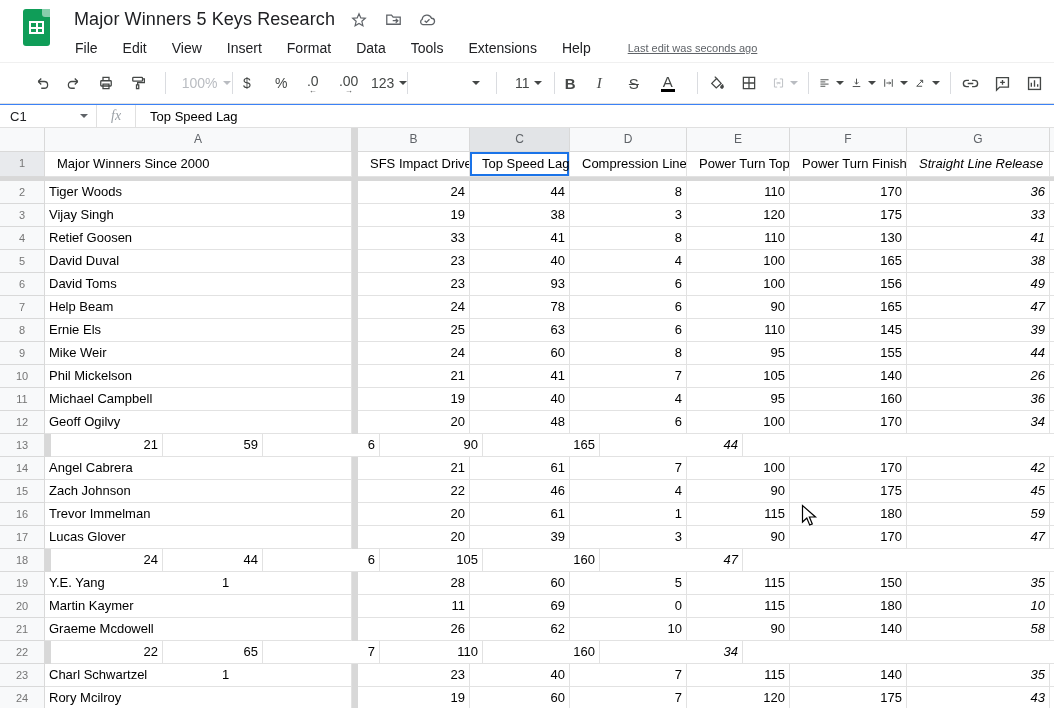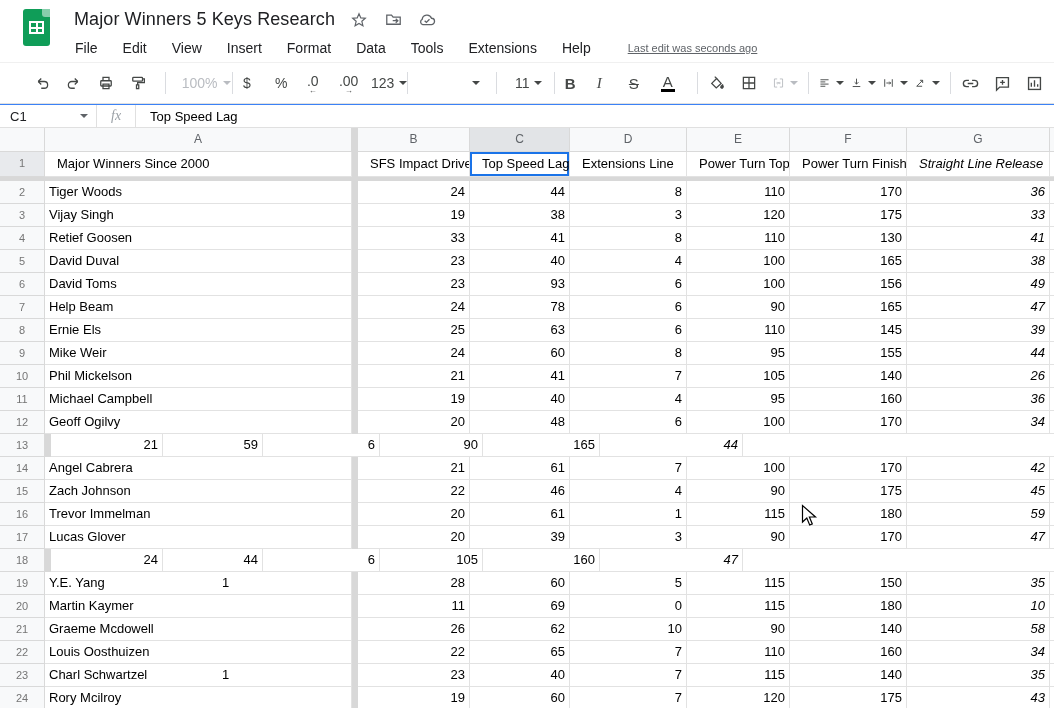--- a/index.html
+++ b/index.html
@@ -282,21 +282,21 @@
       <div class="chead col-h" style="width:143px;flex:none;">G</div>
       <div class="chead" style="flex:1;border-right:none;"></div>
     </div>
 
     <div class="grid-row hdr1-row">
       <div class="rh sel">1</div>
       <div class="cell col-a txt-cell">Major Winners Since 2000</div>
       <div class="freeze-v"></div>
       <div class="cell col-b txt-cell">SFS Impact Driver</div>
       <div class="cell col-c txt-cell sel-cell">Top Speed Lag</div>
-      <div class="cell col-d txt-cell">Extensions Line</div>
+      <div class="cell col-d txt-cell">Compression Line</div>
       <div class="cell col-e txt-cell">Power Turn Top</div>
       <div class="cell col-f txt-cell">Power Turn Finish</div>
       <div class="cell col-g txt-cell">Straight Line Release</div>
       <div class="cell col-h"></div>
     </div>
 
     <div class="freeze-h"></div>
 
     <div class="data-rows">
         <div class="grid-row">
@@ -532,21 +532,20 @@
           <div class="cell col-b num-cell">26</div>
           <div class="cell col-c num-cell">62</div>
           <div class="cell col-d num-cell">10</div>
           <div class="cell col-e num-cell">90</div>
           <div class="cell col-f num-cell">140</div>
           <div class="cell col-g num-cell">58</div>
           <div class="cell col-h"></div>
         </div>
         <div class="grid-row">
           <div class="rh">22</div>
-          <div class="cell col-a name-cell"><span>Louis Oosthuizen</span></div>
           <div class="freeze-v"></div>
           <div class="cell col-b num-cell">22</div>
           <div class="cell col-c num-cell">65</div>
           <div class="cell col-d num-cell">7</div>
           <div class="cell col-e num-cell">110</div>
           <div class="cell col-f num-cell">160</div>
           <div class="cell col-g num-cell">34</div>
           <div class="cell col-h"></div>
         </div>
         <div class="grid-row">

